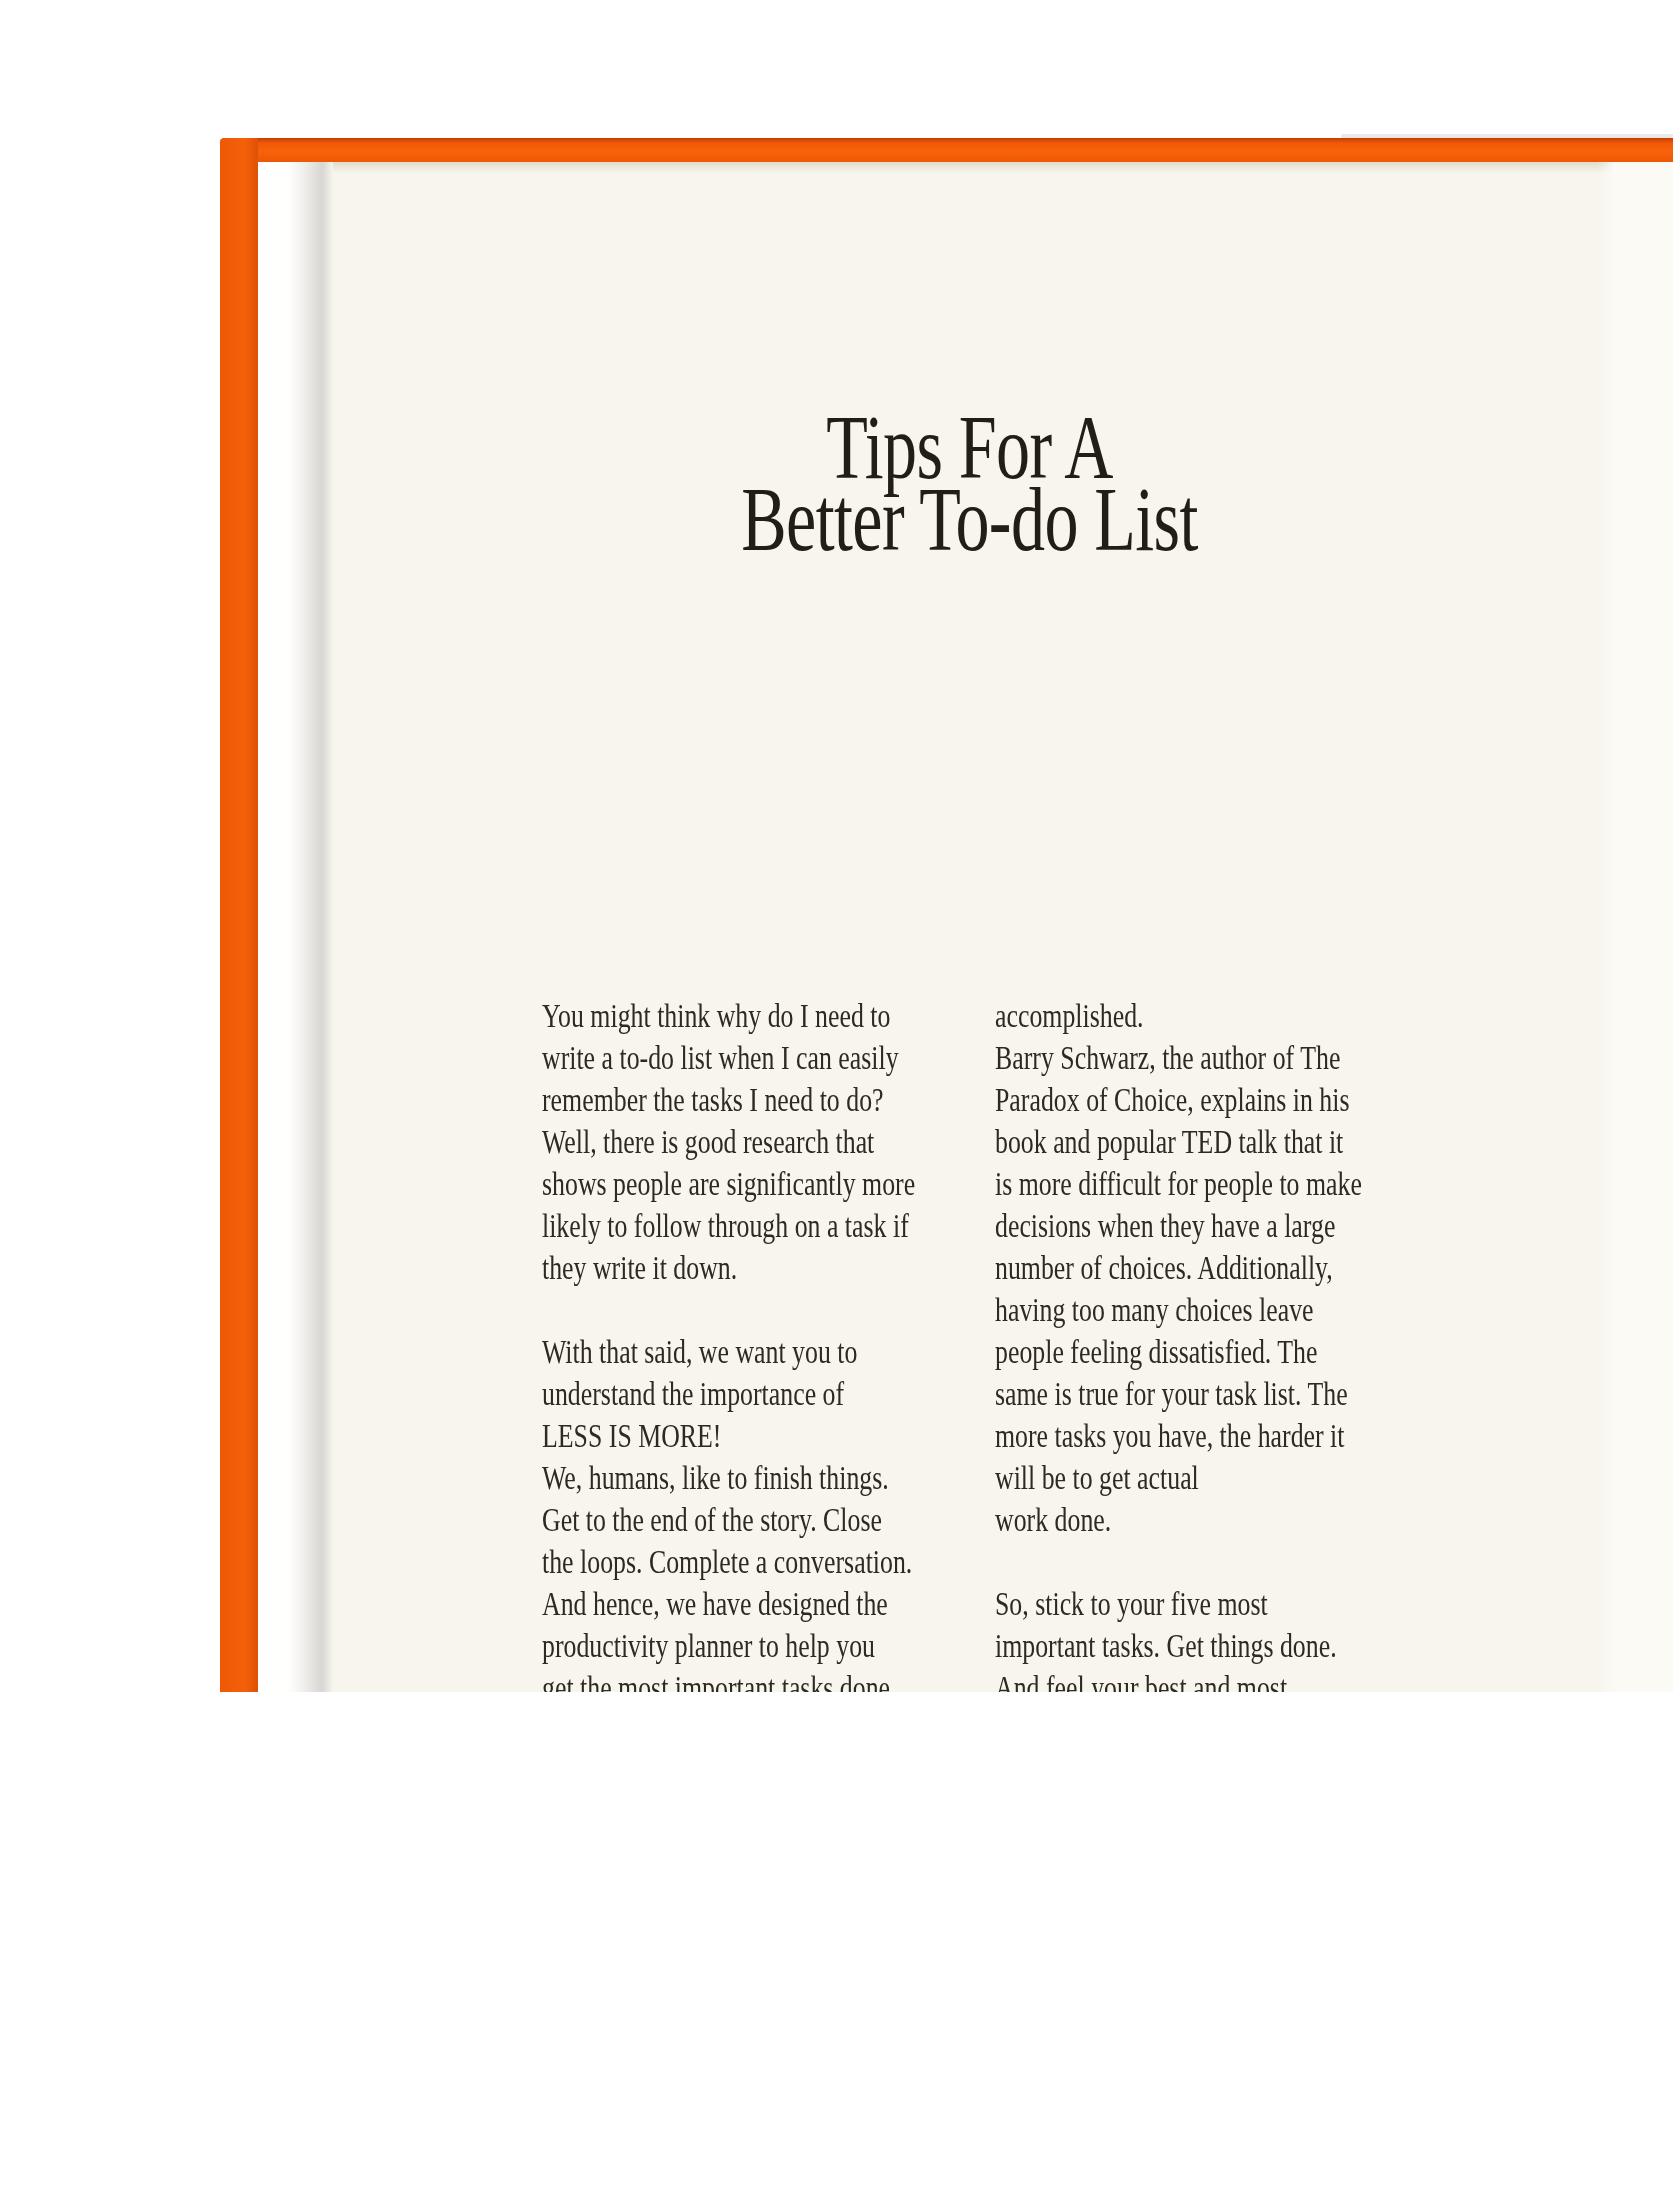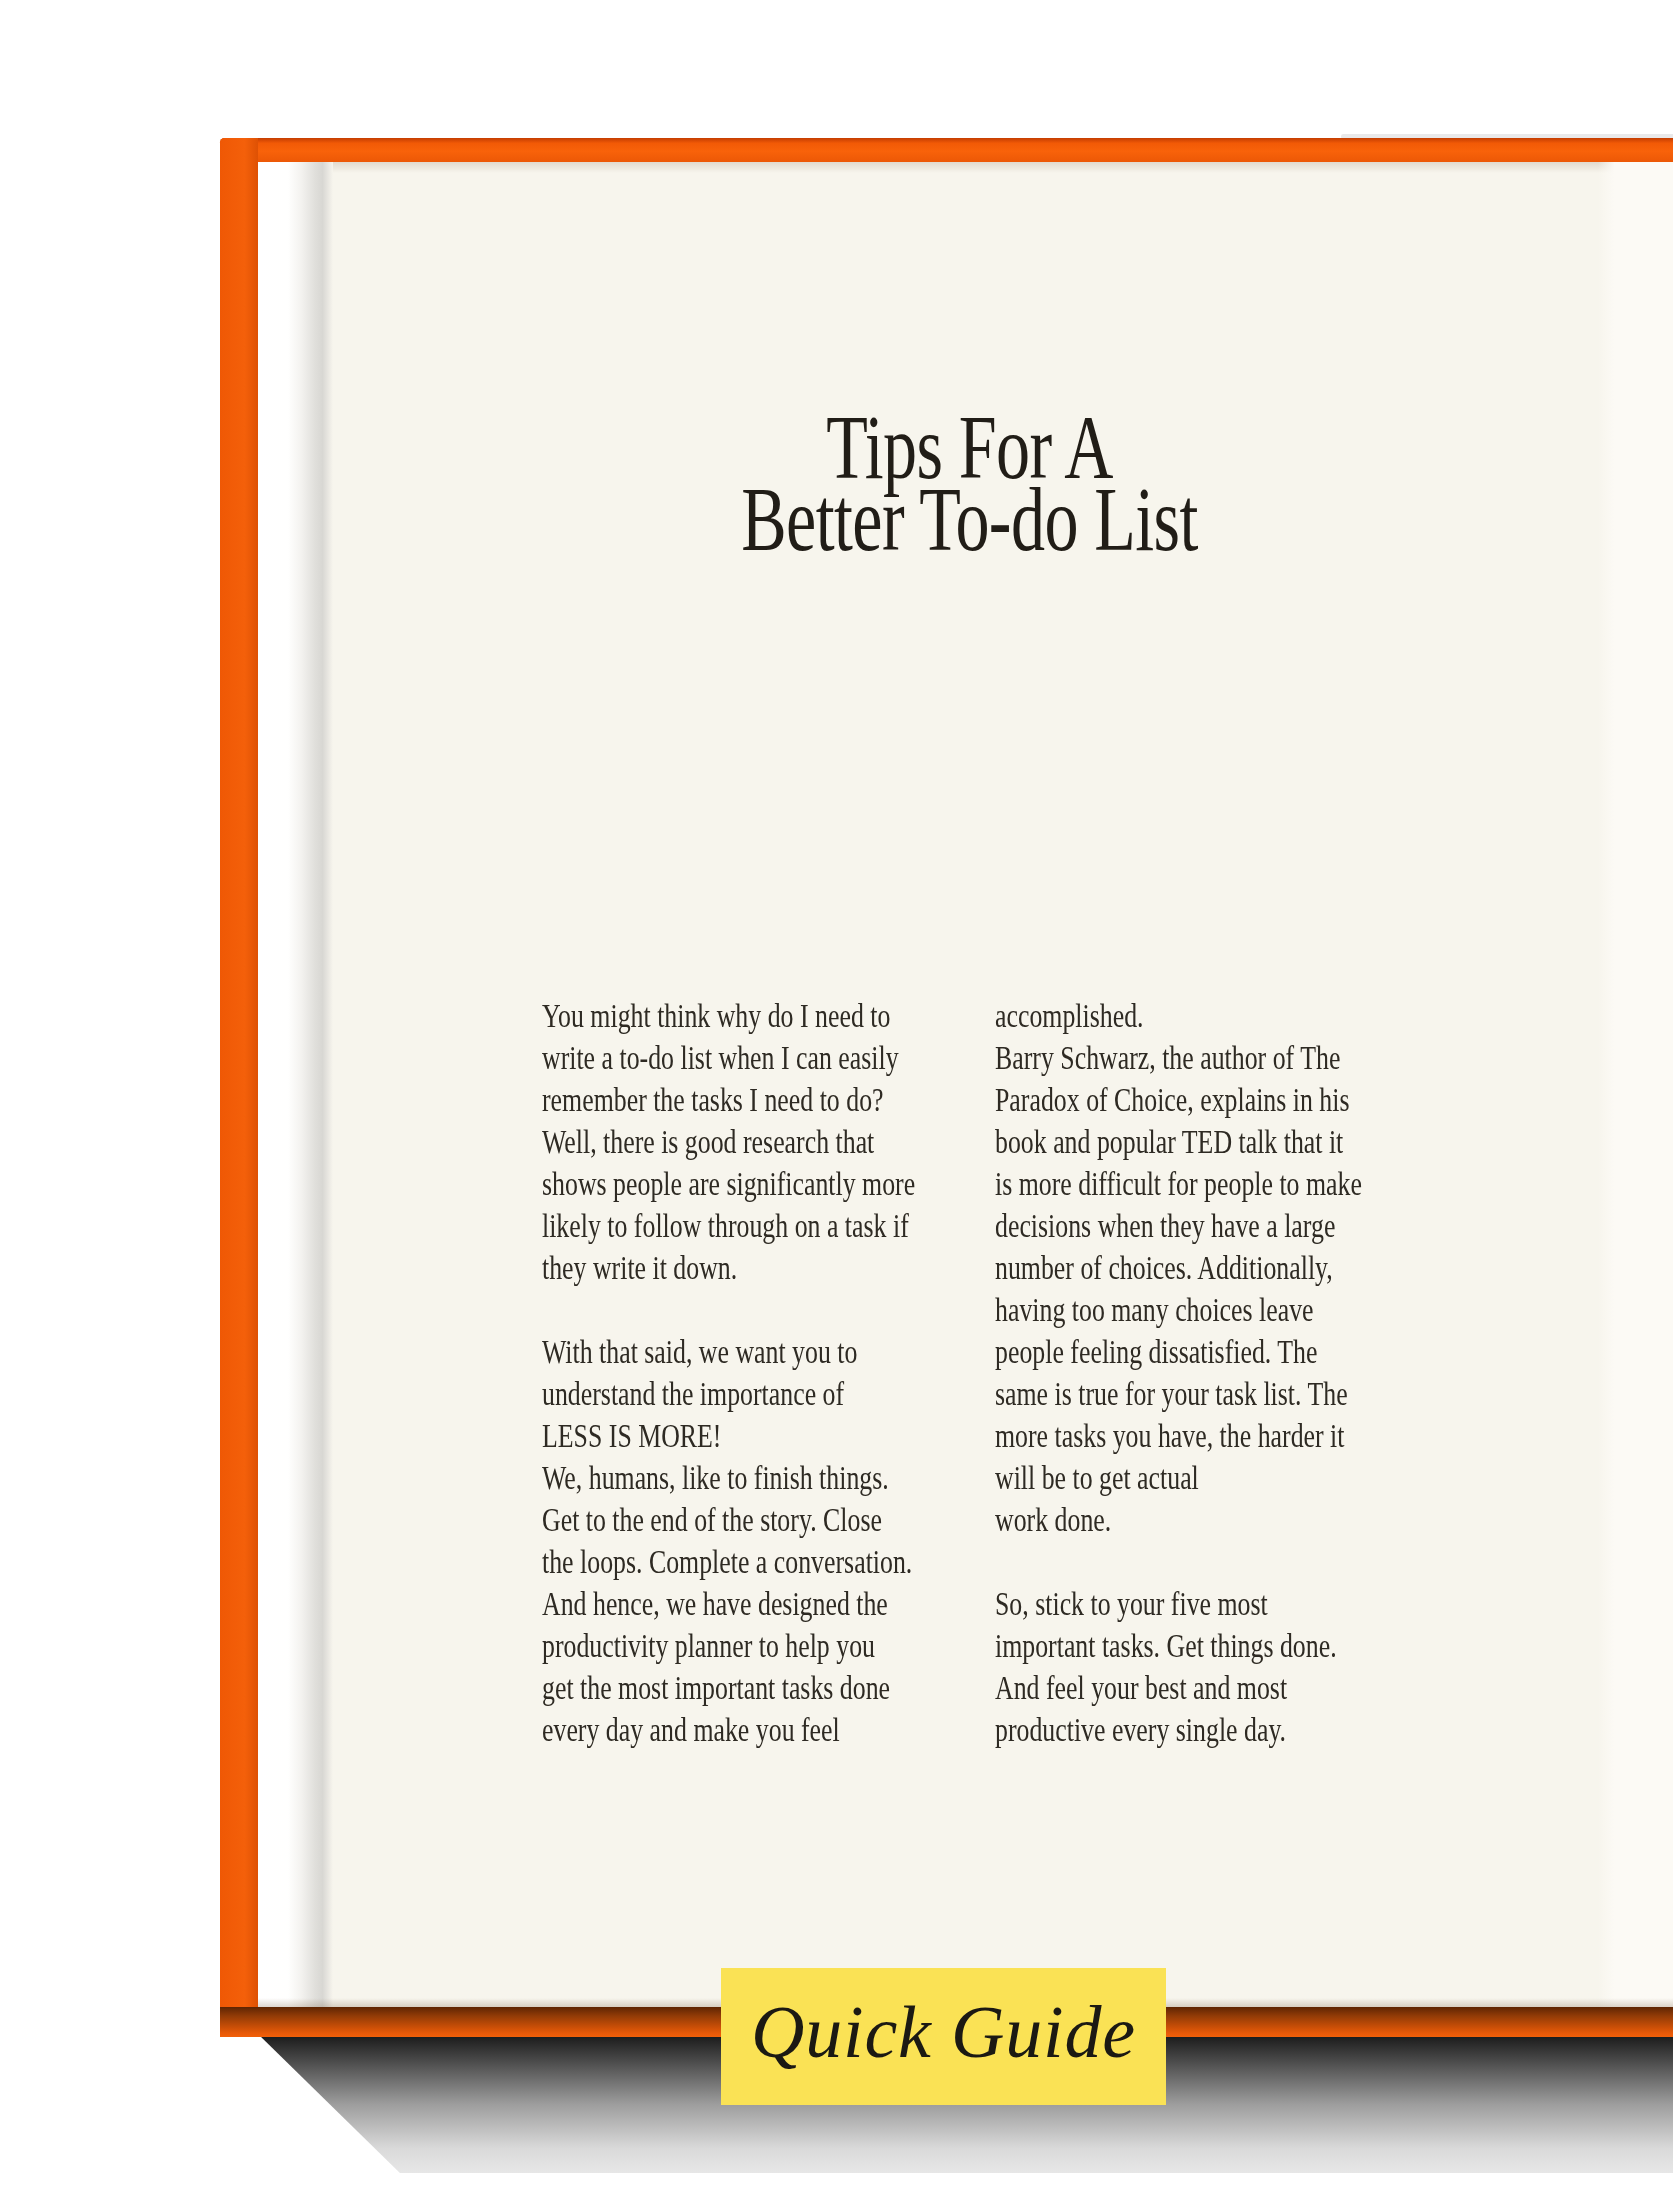--- a/index.html
+++ b/index.html
@@ -1,18 +1,18 @@
 <!DOCTYPE html>
 <html style="--cover-orange: #f25a06; --page-cream: #f7f5ed; --label-yellow: #fae255; --label-text: #1b1913; --body-text: #2e2a23; --title-text: #211d17;font-size:12px"><head>
 <meta charset="utf-8">
 <style>
   html,body{margin:0;padding:0;background:#ffffff;}
   .scene{
     position:relative;
-    width:1674px;height:2173px;
+    width:1674px;height:1692px;
     background:#ffffff;
     overflow:hidden;
     font-family:"Liberation Serif", serif;
   }
 
   
   .book-shadow{
     position:absolute;
     left:226px; top:2031px;
     width:1447px; height:163px;

